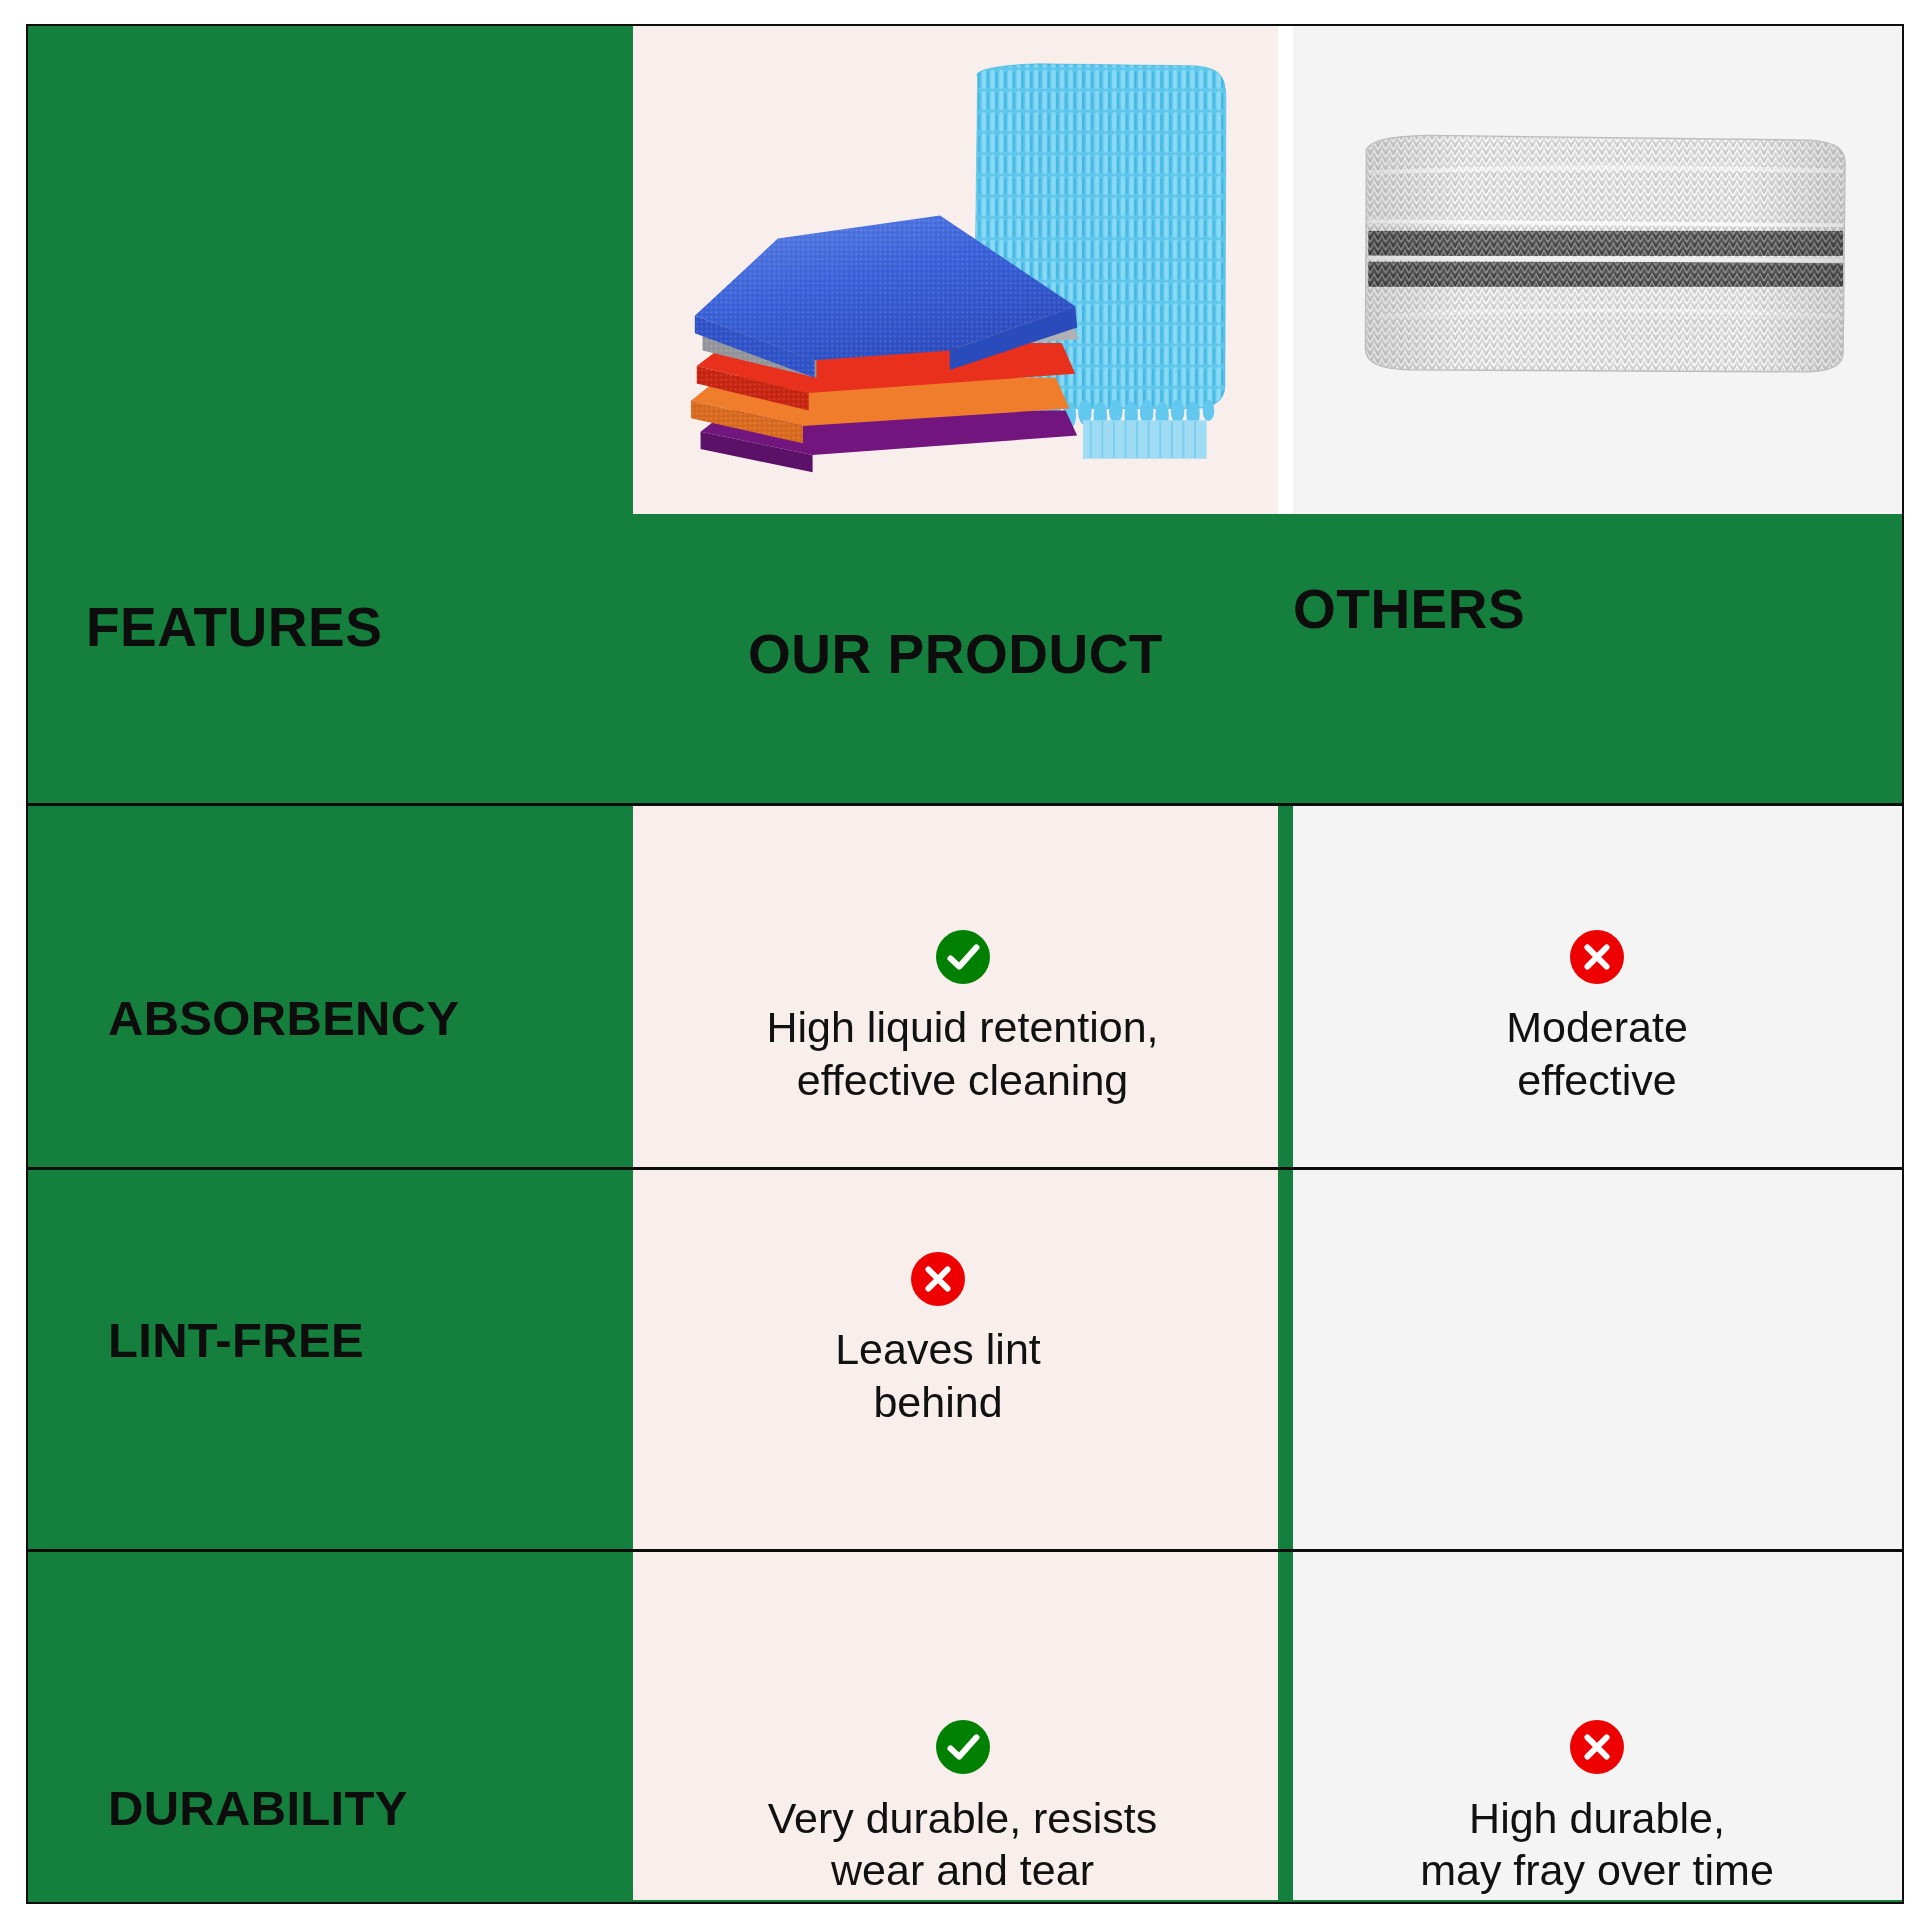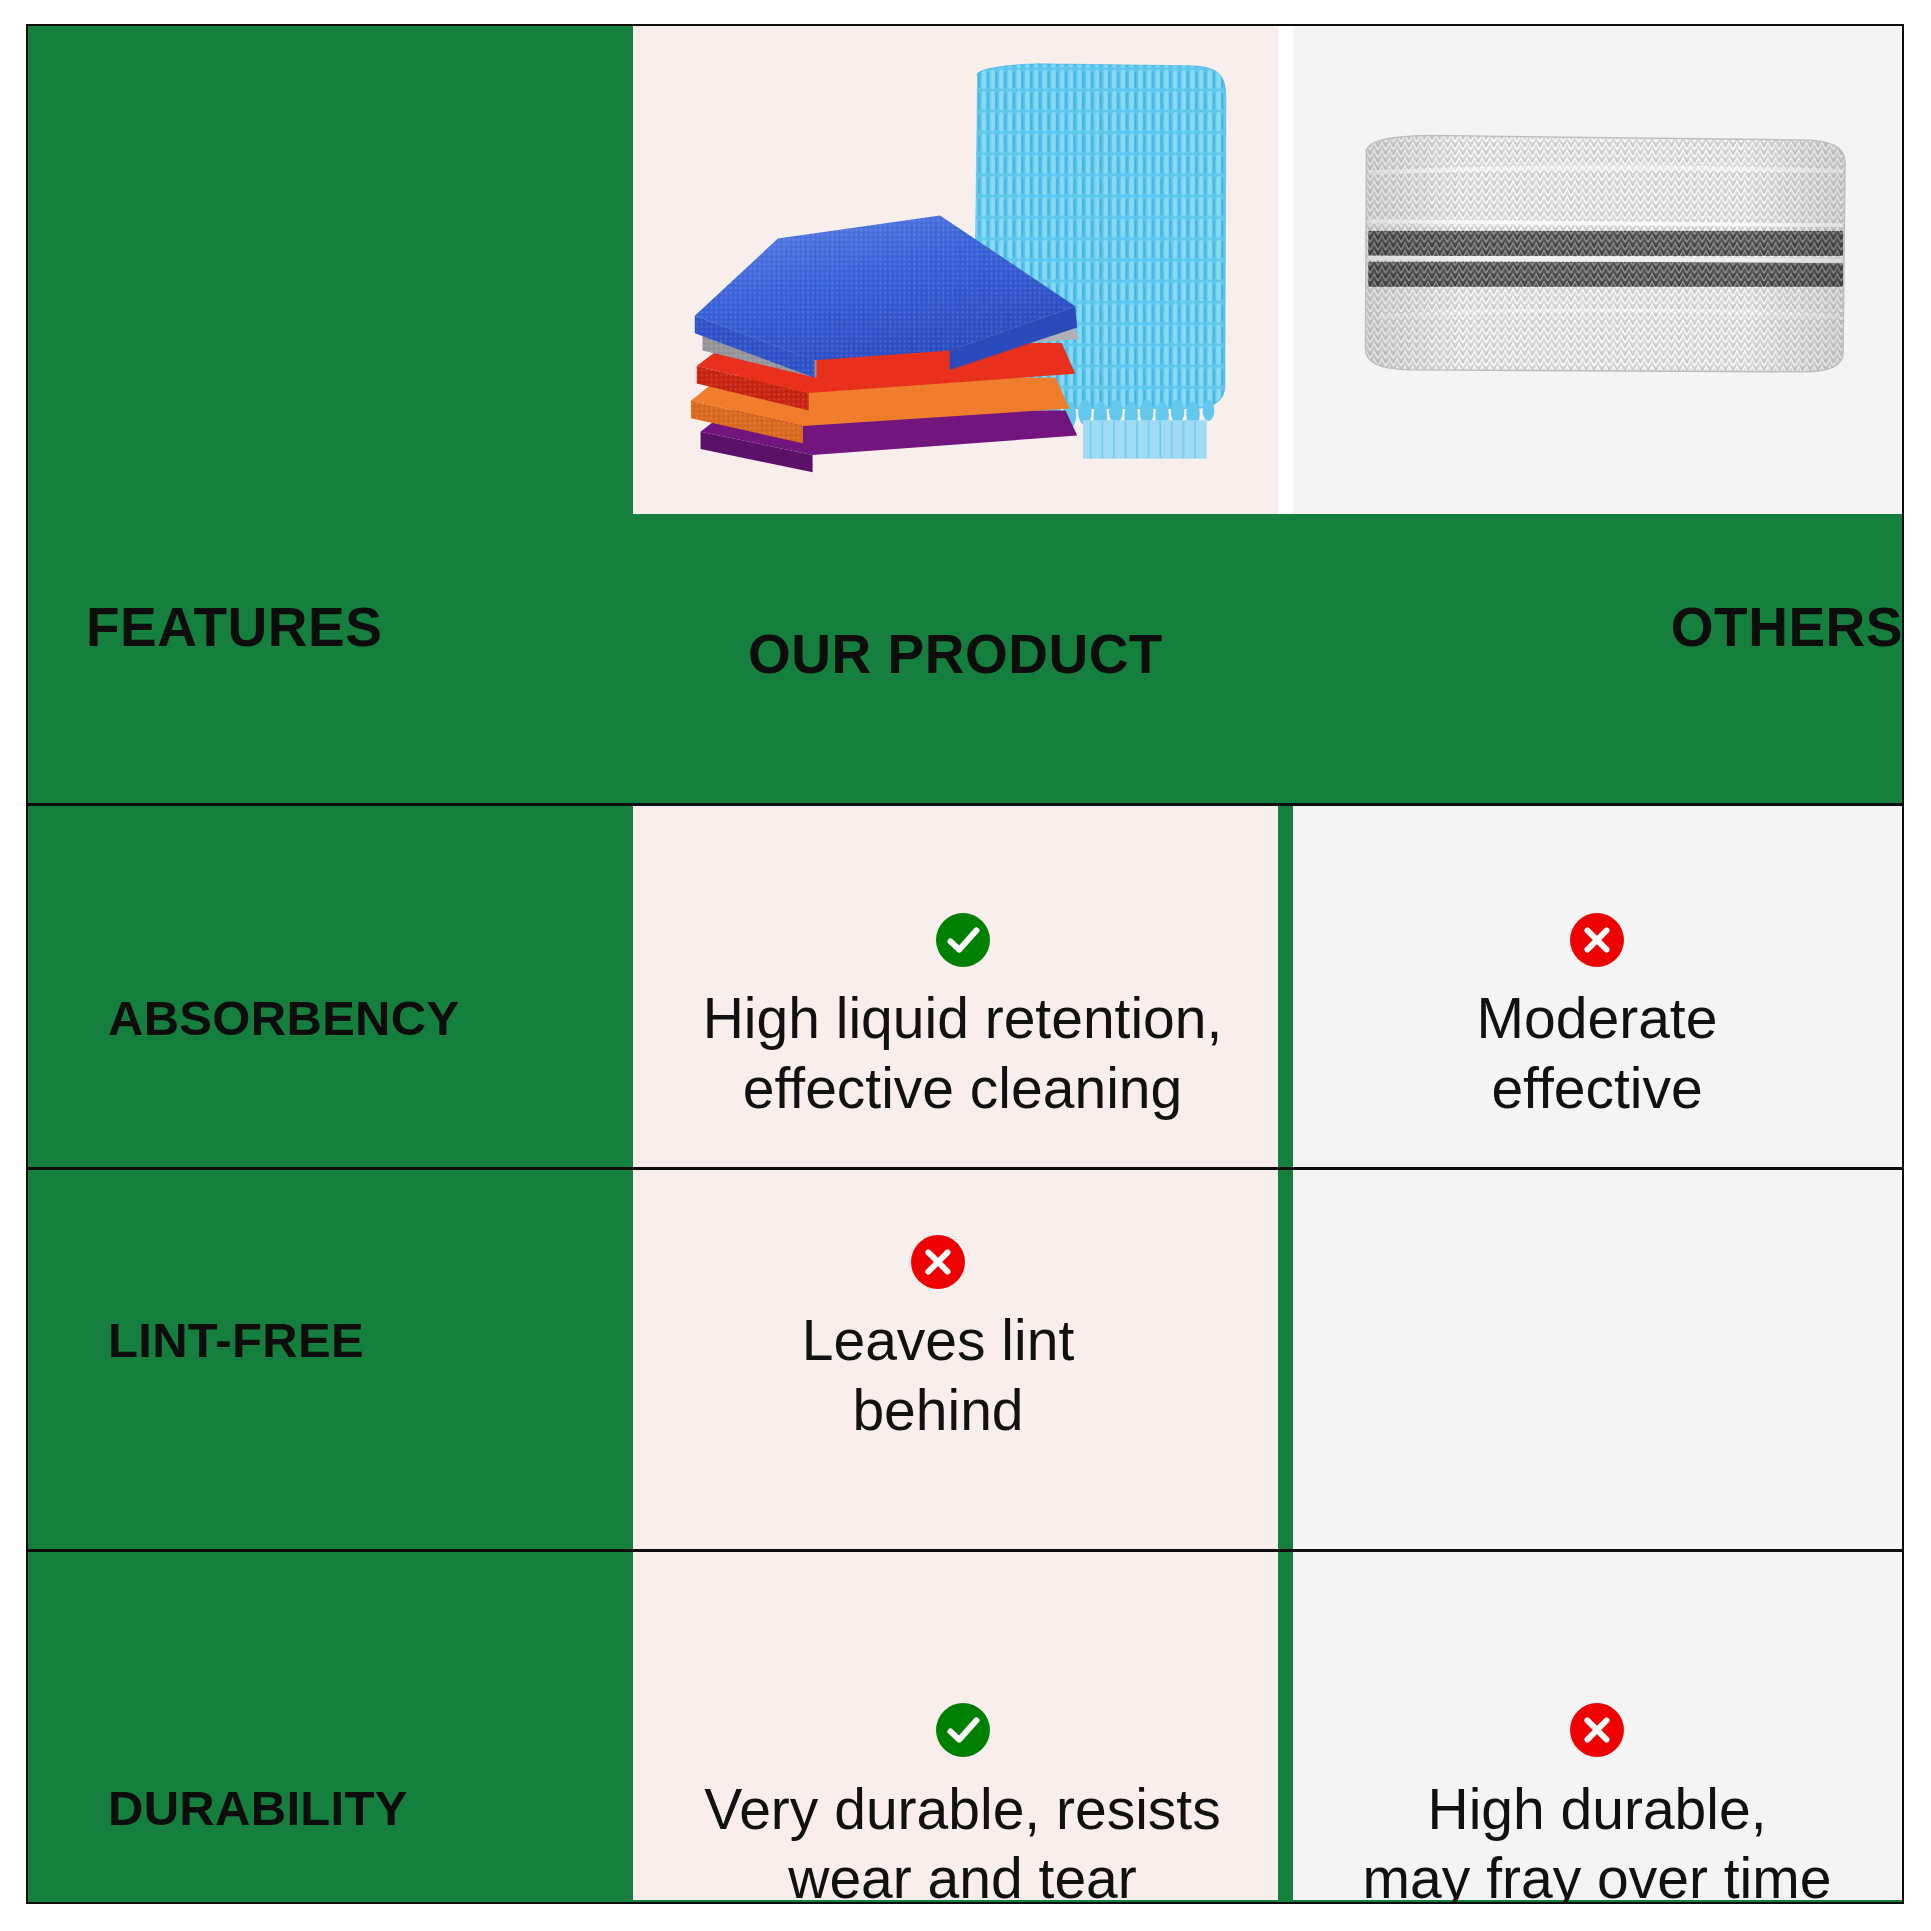--- a/index.html
+++ b/index.html
@@ -88,21 +88,21 @@
     z-index:6;
     font-weight:700;
     font-size:55px;
     letter-spacing:0.5px;
     color:#0d0d0d;
     white-space:nowrap;
     line-height:1;
   }
   #header-features   { left:58px;  top:574px; }
   #header-our-product{ left:605px; top:574px; width:645px; text-align:center;margin-top:27px; }
-  #header-others     { left:1265px;top:574px; width:610px; text-align:right; }
+  #header-others     { left:1265px;top:556px; width:610px; text-align:left; }
 
   
   .table-row {
     position:absolute;
     left:0; width:100%;
     z-index:4;
     display:flex;
   }
   #row-absorbency { top:780px; height:424px; }
   #row-lint-free  { top:1144px; height:340px; }
@@ -136,21 +136,21 @@
 
   .status-icon {
     width:54px; height:54px;
     display:block;
     margin-bottom:17.4px;
     flex:none;
   }
   .status-icon svg { display:block; width:54px; height:54px; }
 
   .cell-text {
-    font-size:57px;
+    font-size:43px;
     font-weight:300;
     line-height:1.22;
     color:#111111;
     text-align:center;
     white-space:pre-line;
   }
 </style>
 </head>
 <body>
 

